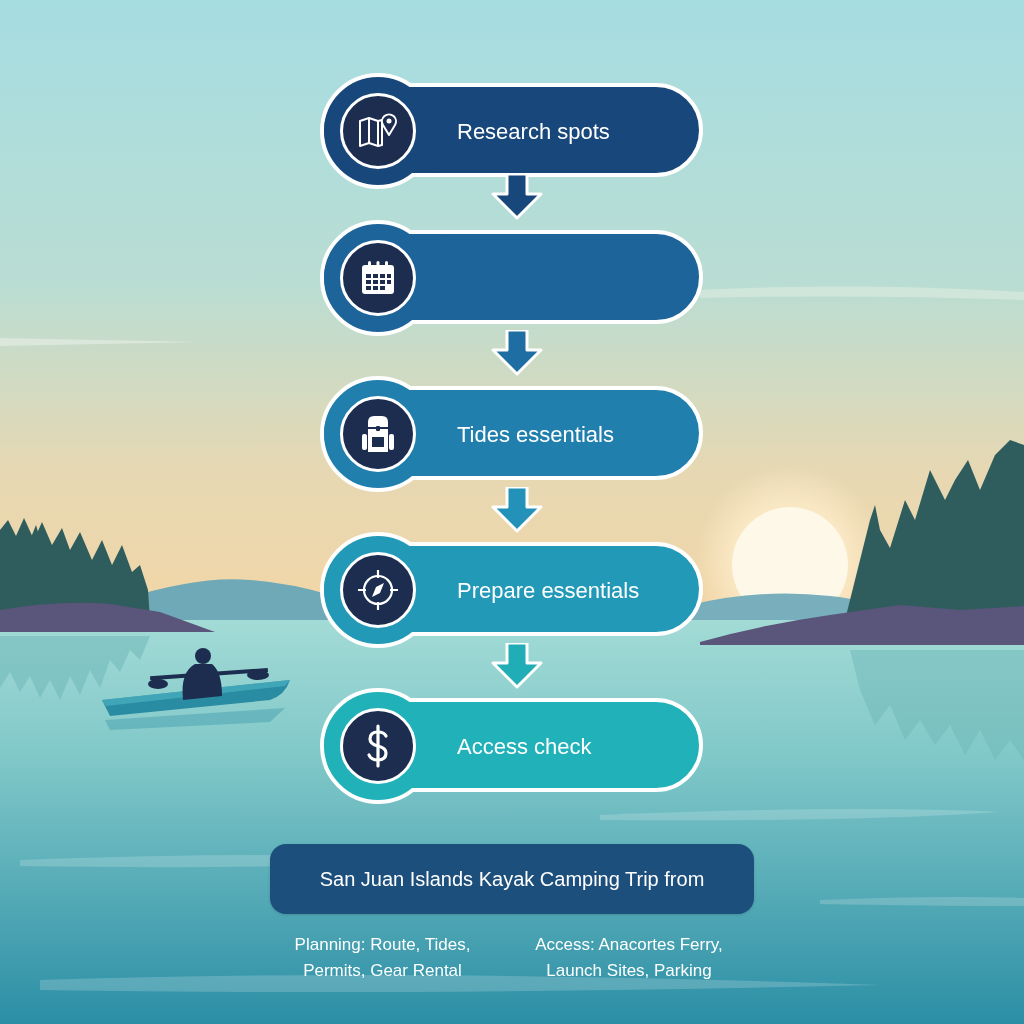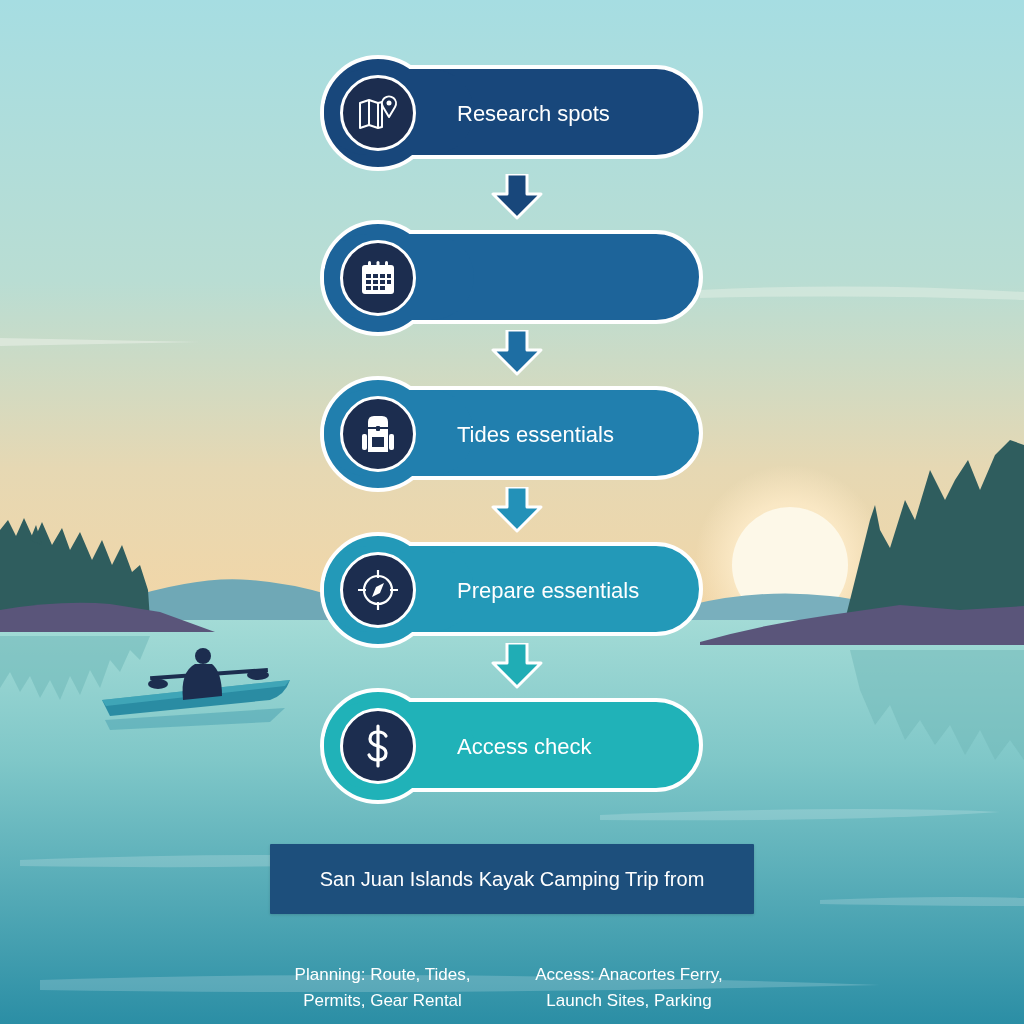--- a/index.html
+++ b/index.html
@@ -32,28 +32,28 @@
   }
   .step .label {
     position: absolute; left: 137px; top: 0; height: 118px; line-height: 118px;
     color: #ffffff; font-size: 22px; white-space: nowrap;
   }
 
   .arrow { position: absolute; left: 489px; width: 56px; height: 46px; }
 
   .title-box {
     position: absolute; left: 270px; top: 844px; width: 484px; height: 70px;
-    background: #1d4f7c; border-radius: 1px;
+    background: #1d4f7c; border-radius: 16px;
     display: flex; flex-direction: column; align-items: center; justify-content: center;
     color: #ffffff; font-size: 20px; line-height: 26px; text-align: center;
     box-shadow: 0 1px 3px rgba(0,0,0,0.15);
   }
   .notes {
     position: absolute; top: 932px; color: #ffffff; font-size: 17px; line-height: 26px;
-    text-align: center; white-space: nowrap; margin-top: 30px;
+    text-align: center; white-space: nowrap;
   }
 </style>
 </head>
 <body>
 
 <div class="scene">
   <svg width="1024" height="1024" viewBox="0 0 1024 1024">
     <defs>
       <linearGradient id="sky" x1="0" y1="0" x2="0" y2="1">
         <stop offset="0" stop-color="#a6dde2"></stop>
@@ -114,21 +114,21 @@
       <path d="M183 700 Q180 672 195 664 L212 664 Q222 672 222 696 Z" fill="#1c2d4f"></path>
       <circle cx="203" cy="656" r="8" fill="#1c2d4f"></circle>
 
       <path d="M105 720 L285 708 L270 722 L110 730 Z" fill="#2a8ca3" opacity="0.35"></path>
     </g>
   </svg>
 </div>
 
 <div class="flow">
 
-  <div class="step" style="top:55px">
+  <div class="step" style="top:73px">
     <div class="pill" style="background:#18477b"></div>
     <div class="badge" style="background:#18477b"></div>
     <div class="badge-mask" style="background:#18477b"></div>
     <div class="icon-circle">
       <svg width="44" height="44" viewBox="0 0 44 44" fill="none" stroke="#ffffff" stroke-width="2" stroke-linejoin="round">
         <path d="M4 12 L13 9 L22 12 L26 11 L26 36 L22 37 L13 34 L4 37 Z"></path>
         <path d="M13 9 L13 34 M22 12 L22 37"></path>
         <path d="M33 26 L27 16 A7 7 0 1 1 39 16 Z" fill="#1c2d4f"></path>
         <circle cx="33" cy="12" r="2.5" fill="#ffffff" stroke="none"></circle>
       </svg>

